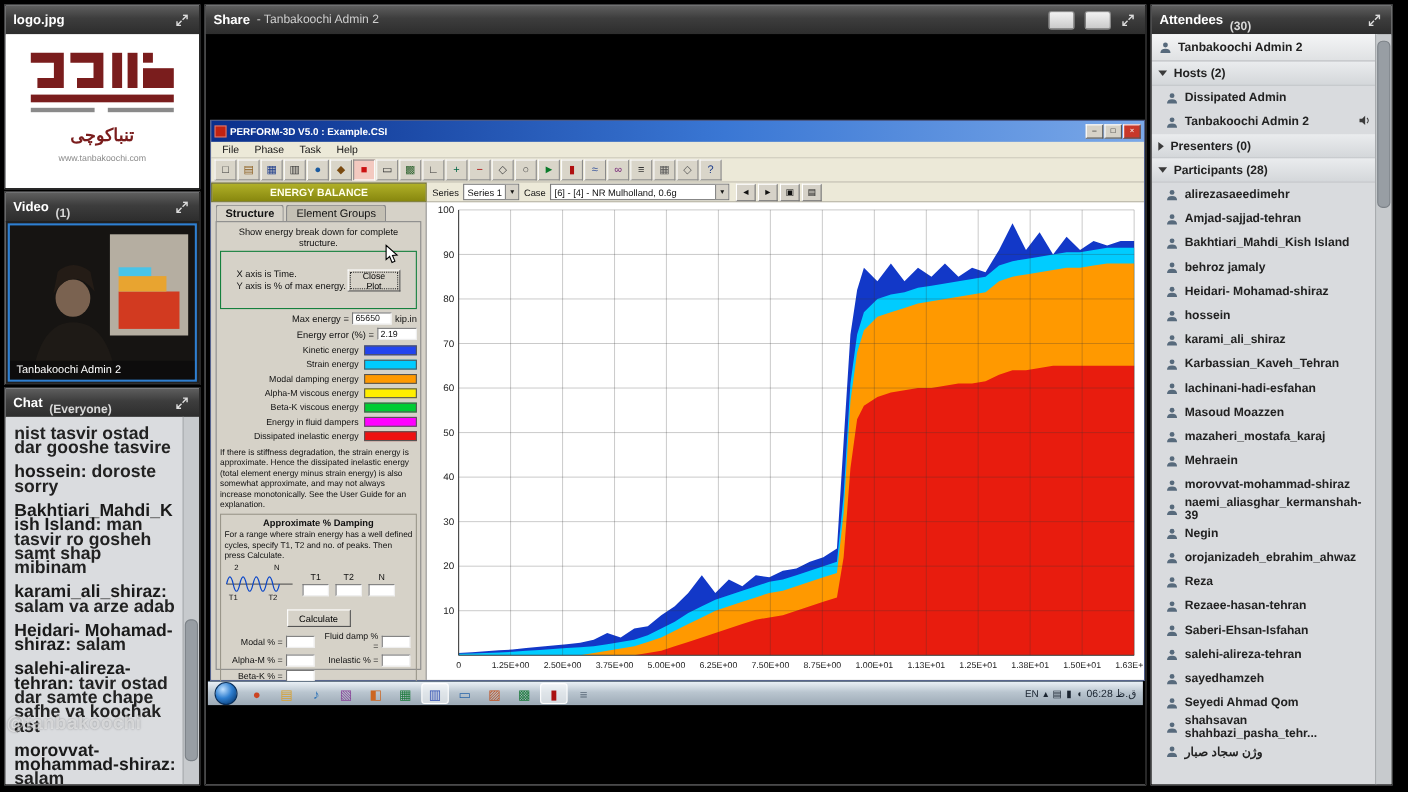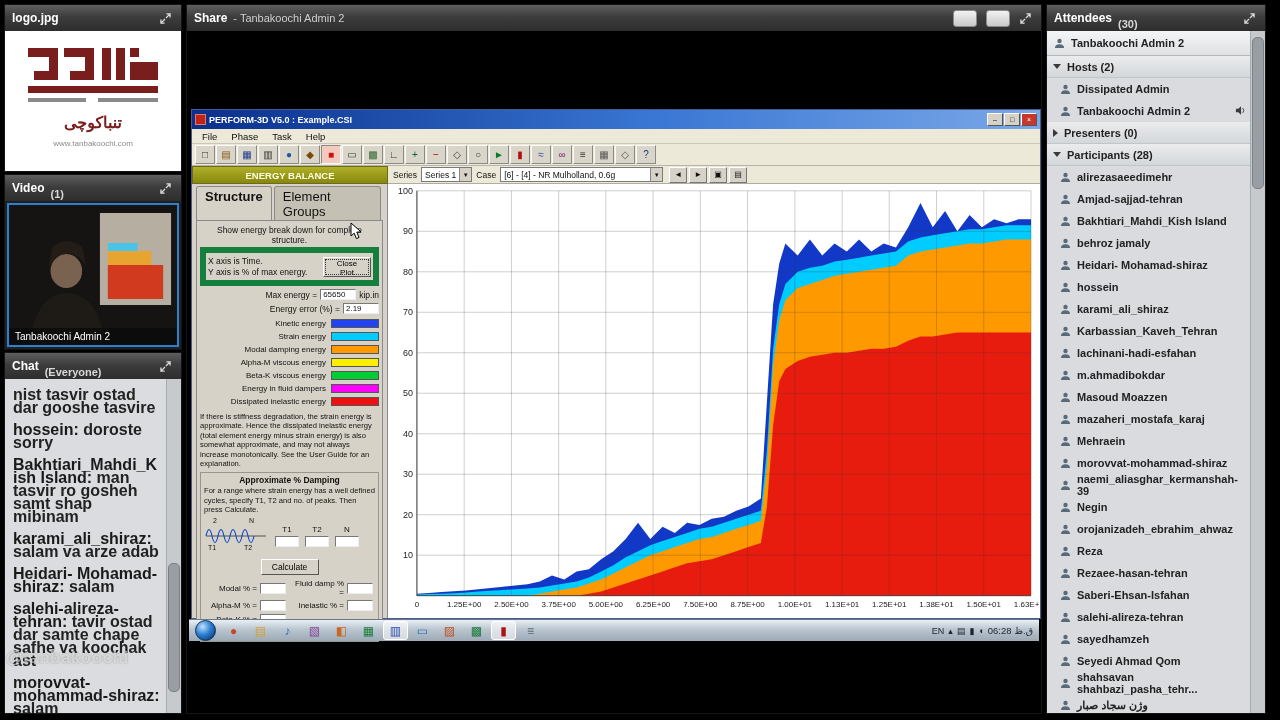--- a/index.html
+++ b/index.html
@@ -59,26 +59,26 @@
   .sel .arrow{background:#d6d2c8;border-left:1px solid #888;font-size:6px;width:11px;height:13px;
         display:flex;align-items:center;justify-content:center;}
   .sel.wide{width:158px;justify-content:space-between;}
   .ct-btn{width:16px;height:14px;border:1px solid;border-color:#fff #777 #777 #fff;background:#d6d2c8;
         font-size:8px;display:inline-flex;align-items:center;justify-content:center;margin-left:2px;}
   .win-content{flex:1;display:flex;min-height:0;}
   
   .panel{width:196px;flex:none;background:#d6d2c8;border-right:1px solid #8a8a8a;box-sizing:border-box;
         padding:2px 4px;font-size:8.5px;color:#111;position:relative;}
   .tabs{display:flex;}
-  .tab{padding:2px 8px 1px;font-size:13px;border:1px solid #8a8a8a;border-bottom:none;background:#c4c0b4;
+  .tab{padding:2px 8px 1px;font-size:10px;border:1px solid #8a8a8a;border-bottom:none;background:#c4c0b4;
         border-radius:3px 3px 0 0;margin-right:2px;}
   .tab.active{background:#d6d2c8;font-weight:bold;}
   .tabpage{border:1px solid #8a8a8a;padding:2px 3px;height:calc(100% - 22px);box-sizing:border-box;background:#d6d2c8;}
   .p-intro{text-align:center;font-size:8.5px;margin:2px 0;}
-  .axisbox{display:flex;align-items:center;border:6px solid #15803d;padding:2px;}
+  .axisbox{display:flex;align-items:center;border:1px solid #15803d;padding:14px;}
   .axisnotes{flex:1;}
   .axisnotes div{margin:1px 0;}
   .close-plot{width:48px;height:20px;font-size:8px;background:#d6d2c8;border:1px solid;
         border-color:#fff #555 #555 #fff;outline:1px dotted #333;outline-offset:-3px;
         font-family:"Liberation Sans",sans-serif;}
   .kv{display:flex;align-items:center;gap:3px;margin-top:3px;justify-content:flex-end;}
   .inset{background:#fff;border:1px solid;border-color:#777 #eee #eee #777;height:11px;font-size:8px;
         display:inline-flex;align-items:center;padding:0 2px;box-sizing:border-box;}
   .inset.val{width:36px;}
   .legend{margin-top:3px;}
@@ -626,29 +626,20 @@
           </span>
           <span>lachinani-hadi-esfahan</span>
         </div>
         <div class="att-row">
           <span class="picon">
             <svg viewBox="0 0 12 12" width="11" height="11">
               <circle cx="6" cy="3.2" r="2.4" fill="#576a7c"></circle>
               <path d="M1 11 Q1 6.8 6 6.8 Q11 6.8 11 11 Z" fill="#576a7c"></path>
             </svg>
           </span>
-          <span>m.ahmadibokdar</span>
-        </div>
-        <div class="att-row">
-          <span class="picon">
-            <svg viewBox="0 0 12 12" width="11" height="11">
-              <circle cx="6" cy="3.2" r="2.4" fill="#576a7c"></circle>
-              <path d="M1 11 Q1 6.8 6 6.8 Q11 6.8 11 11 Z" fill="#576a7c"></path>
-            </svg>
-          </span>
           <span>Masoud Moazzen</span>
         </div>
         <div class="att-row">
           <span class="picon">
             <svg viewBox="0 0 12 12" width="11" height="11">
               <circle cx="6" cy="3.2" r="2.4" fill="#576a7c"></circle>
               <path d="M1 11 Q1 6.8 6 6.8 Q11 6.8 11 11 Z" fill="#576a7c"></path>
             </svg>
           </span>
           <span>mazaheri_mostafa_karaj</span>

